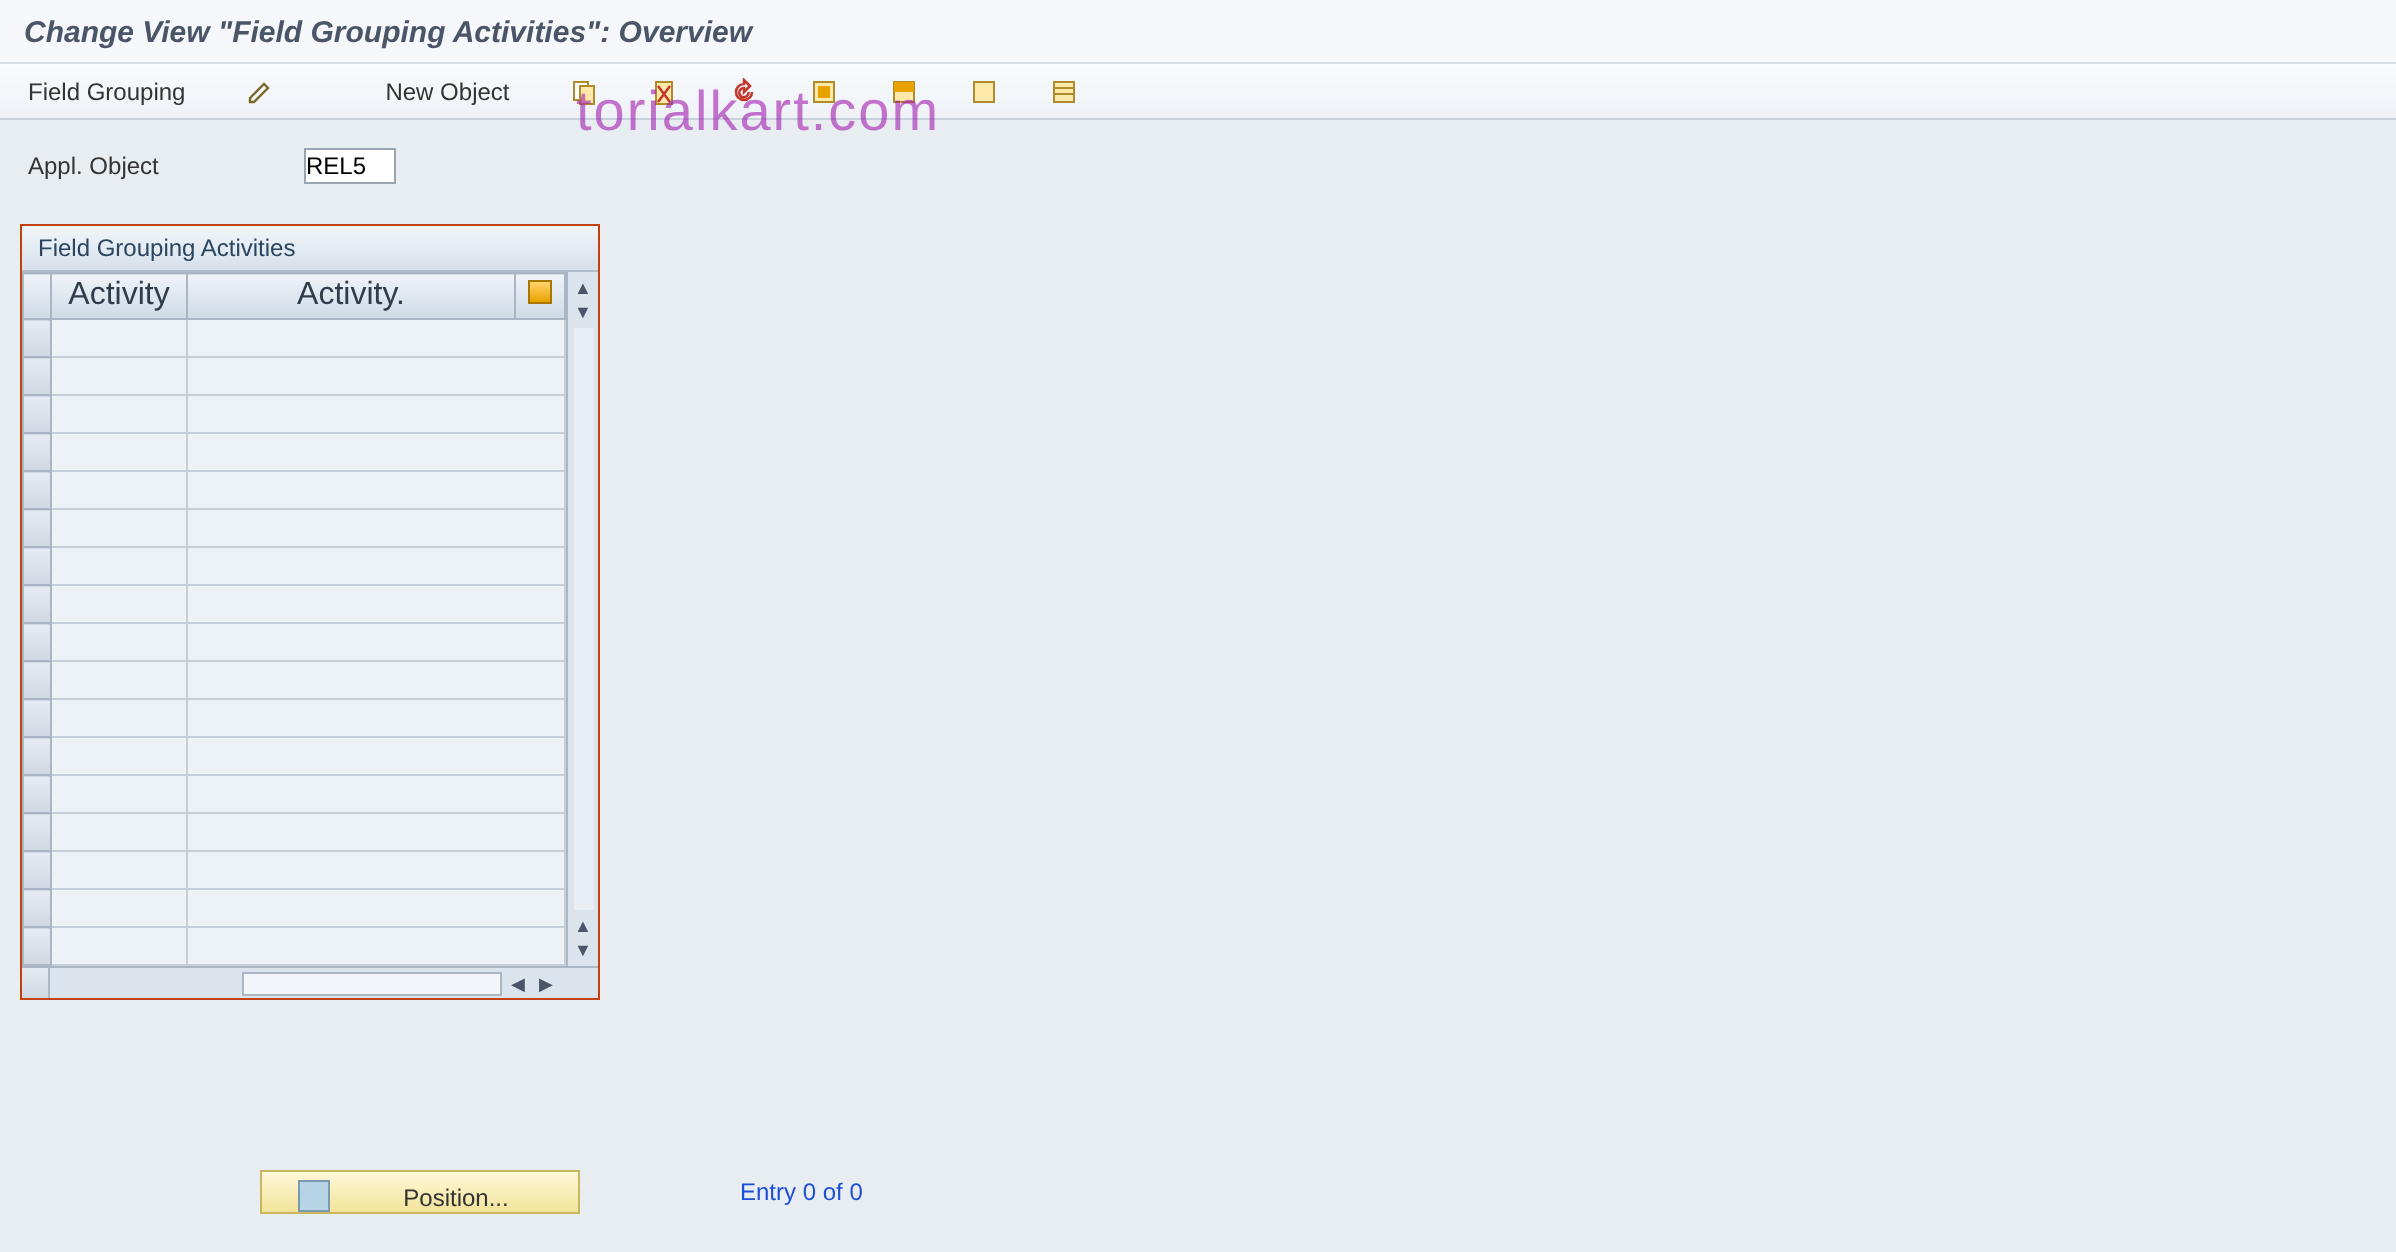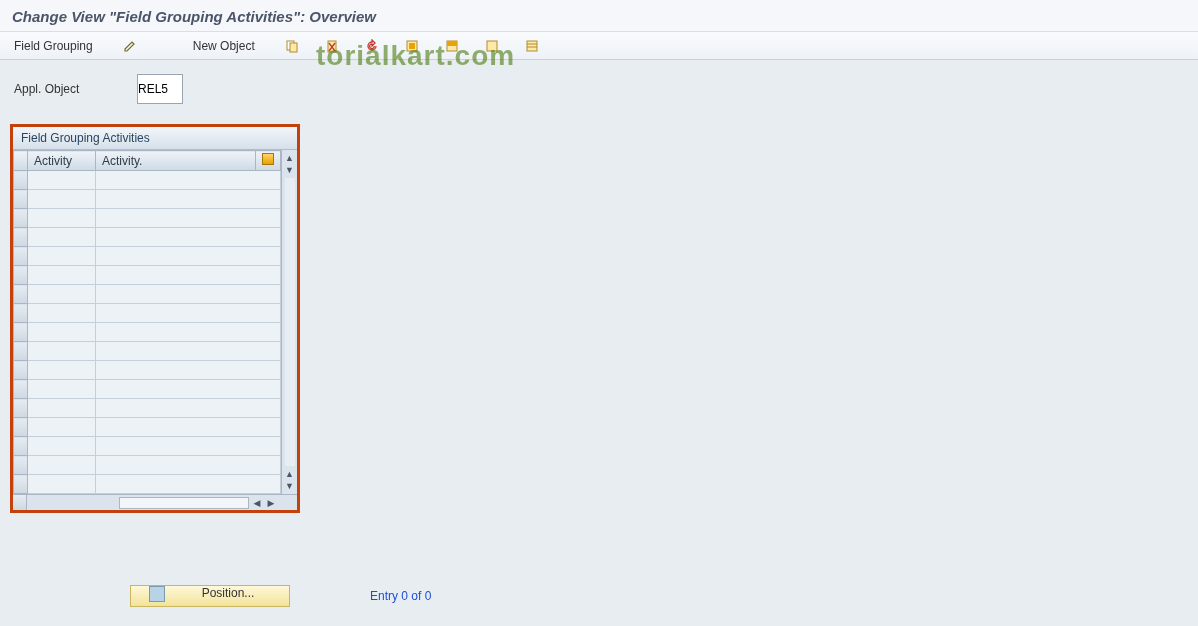--- a/index.html
+++ b/index.html
@@ -46,78 +46,78 @@
       justify-content: center;
       cursor: pointer;
       font-size: 13px;
     }
     .toolbar-sep {
       width: 4px;
     }
     .watermark {
       position: absolute;
       top: 40px;
-      left: 316px;
+      left: 288px;
       font-size: 28px;
-      font-weight: bold;
-      color: #4d7c0f;
+      font-weight: normal;
+      color: #a21caf;
       opacity: 0.6;
       pointer-events: none;
       letter-spacing: 1px;
     }
     .content {
       padding: 14px 10px;
     }
     .field-row {
       display: flex;
       align-items: center;
-      gap: 3px;
+      gap: 18px;
       margin-bottom: 20px;
       margin-left: 4px;
     }
     .field-label {
       width: 120px;
       color: #333;
     }
     .field-input {
       border: 1px solid #9aa5b1;
       background: #fff;
       padding: 1px 0;
-      height: 30px;
+      height: 18px;
       width: 46px;
       font-family: inherit;
       font-size: 12px;
     }
     .table-panel {
       width: 290px;
-      border: 3px solid #c2410c;
+      border: 1px solid #c2410c;
       background: #e3ebf3;
     }
     .panel-header {
       background: linear-gradient(#f2f6fa, #d6e0ea);
       border-bottom: 1px solid #b0bcc9;
       padding: 4px 8px;
       color: #2a4560;
     }
     .grid-wrap {
       display: flex;
     }
     .grid {
       flex: 1;
       border-collapse: collapse;
       width: 100%;
     }
     .grid th {
       background: linear-gradient(#eef3f8, #cfdae5);
       border: 1px solid #aab6c4;
-      text-align: left;
+      text-align: center;
       padding: 2px 6px;
       font-weight: normal;
       color: #2f3c49;
-      font-size: 12px;
+      font-size: 16px;
     }
     .grid td {
       border: 1px solid #c4cfd9;
       background: #edf2f7;
       height: 19px;
       padding: 0;
     }
     .grid td.rowsel {
       width: 14px;
       background: linear-gradient(#e5ebf2, #cfd8e2);
@@ -181,21 +181,21 @@
       position: absolute;
       left: 0;
       right: 0;
       top: 585px;
       display: flex;
       align-items: center;
       padding-left: 130px;
     }
     .position-btn {
       display: inline-flex;
-      align-items: flex-start;
+      align-items: flex-end;
       background: linear-gradient(#fff8d9, #f2e39a);
       border: 1px solid #c9b65e;
       height: 22px;
       padding: 0 6px 0 18px;
       gap: 8px;
       cursor: pointer;
       width: 160px;
       position: relative;
     }
     .position-btn .pbicon {

